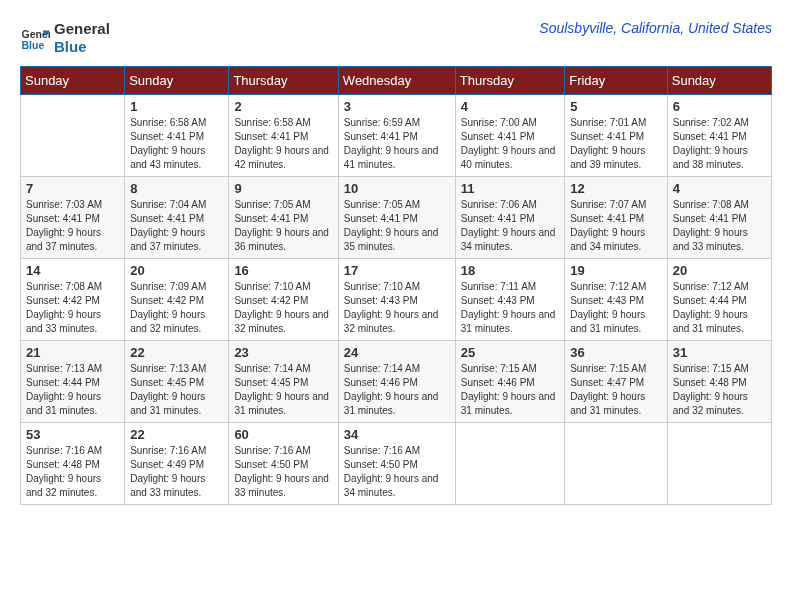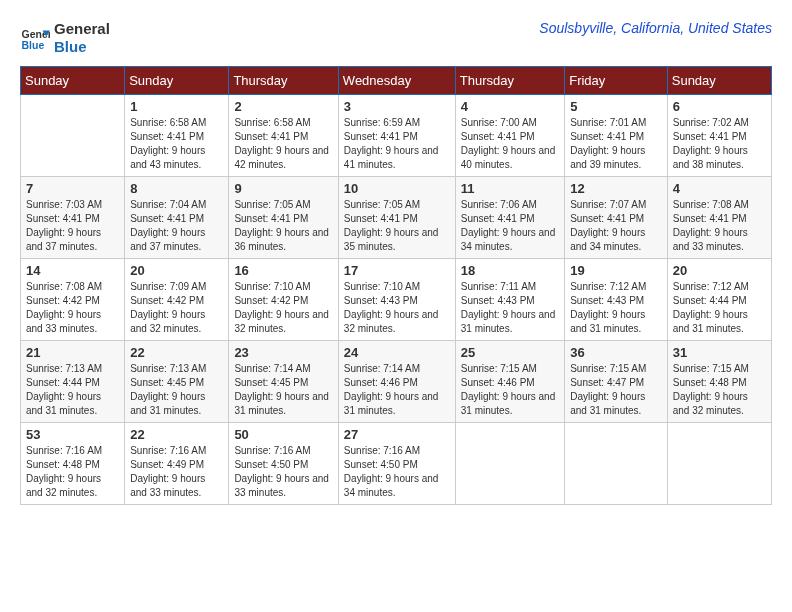--- a/index.html
+++ b/index.html
@@ -232,25 +232,25 @@
       <tr>
         <td>
           <span class="day-num">53</span>
           <div class="day-info">Sunrise: 7:16 AM<br>Sunset: 4:48 PM<br>Daylight: 9 hours and 32 minutes.</div>
         </td>
         <td>
           <span class="day-num">22</span>
           <div class="day-info">Sunrise: 7:16 AM<br>Sunset: 4:49 PM<br>Daylight: 9 hours and 33 minutes.</div>
         </td>
         <td>
-          <span class="day-num">50</span>
+          <span class="day-num">60</span>
           <div class="day-info">Sunrise: 7:16 AM<br>Sunset: 4:50 PM<br>Daylight: 9 hours and 33 minutes.</div>
         </td>
         <td>
-          <span class="day-num">27</span>
+          <span class="day-num">34</span>
           <div class="day-info">Sunrise: 7:16 AM<br>Sunset: 4:50 PM<br>Daylight: 9 hours and 34 minutes.</div>
         </td>
         <td class="empty-cell"></td>
         <td class="empty-cell"></td>
         <td class="empty-cell"></td>
       </tr>
     </tbody>
 </table>
 
 </body></html>

